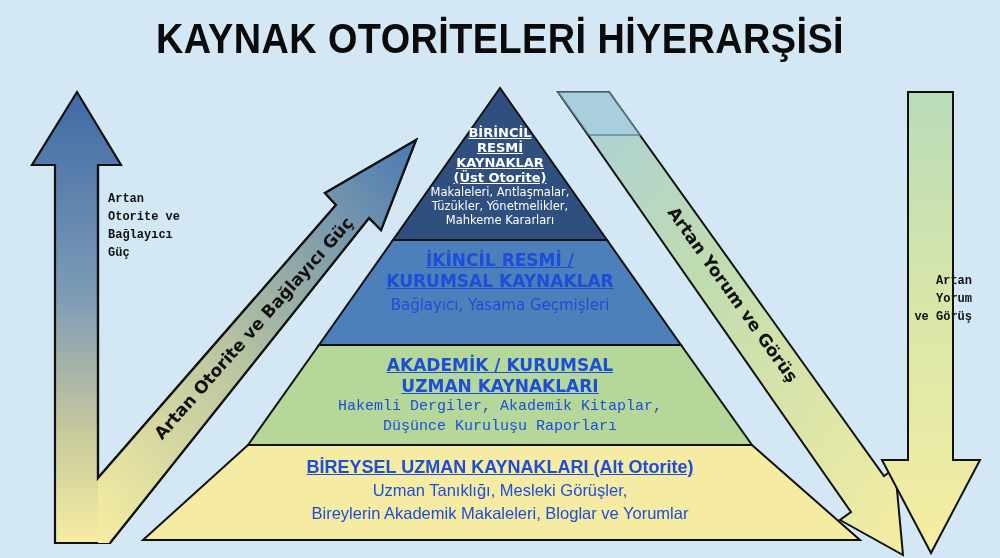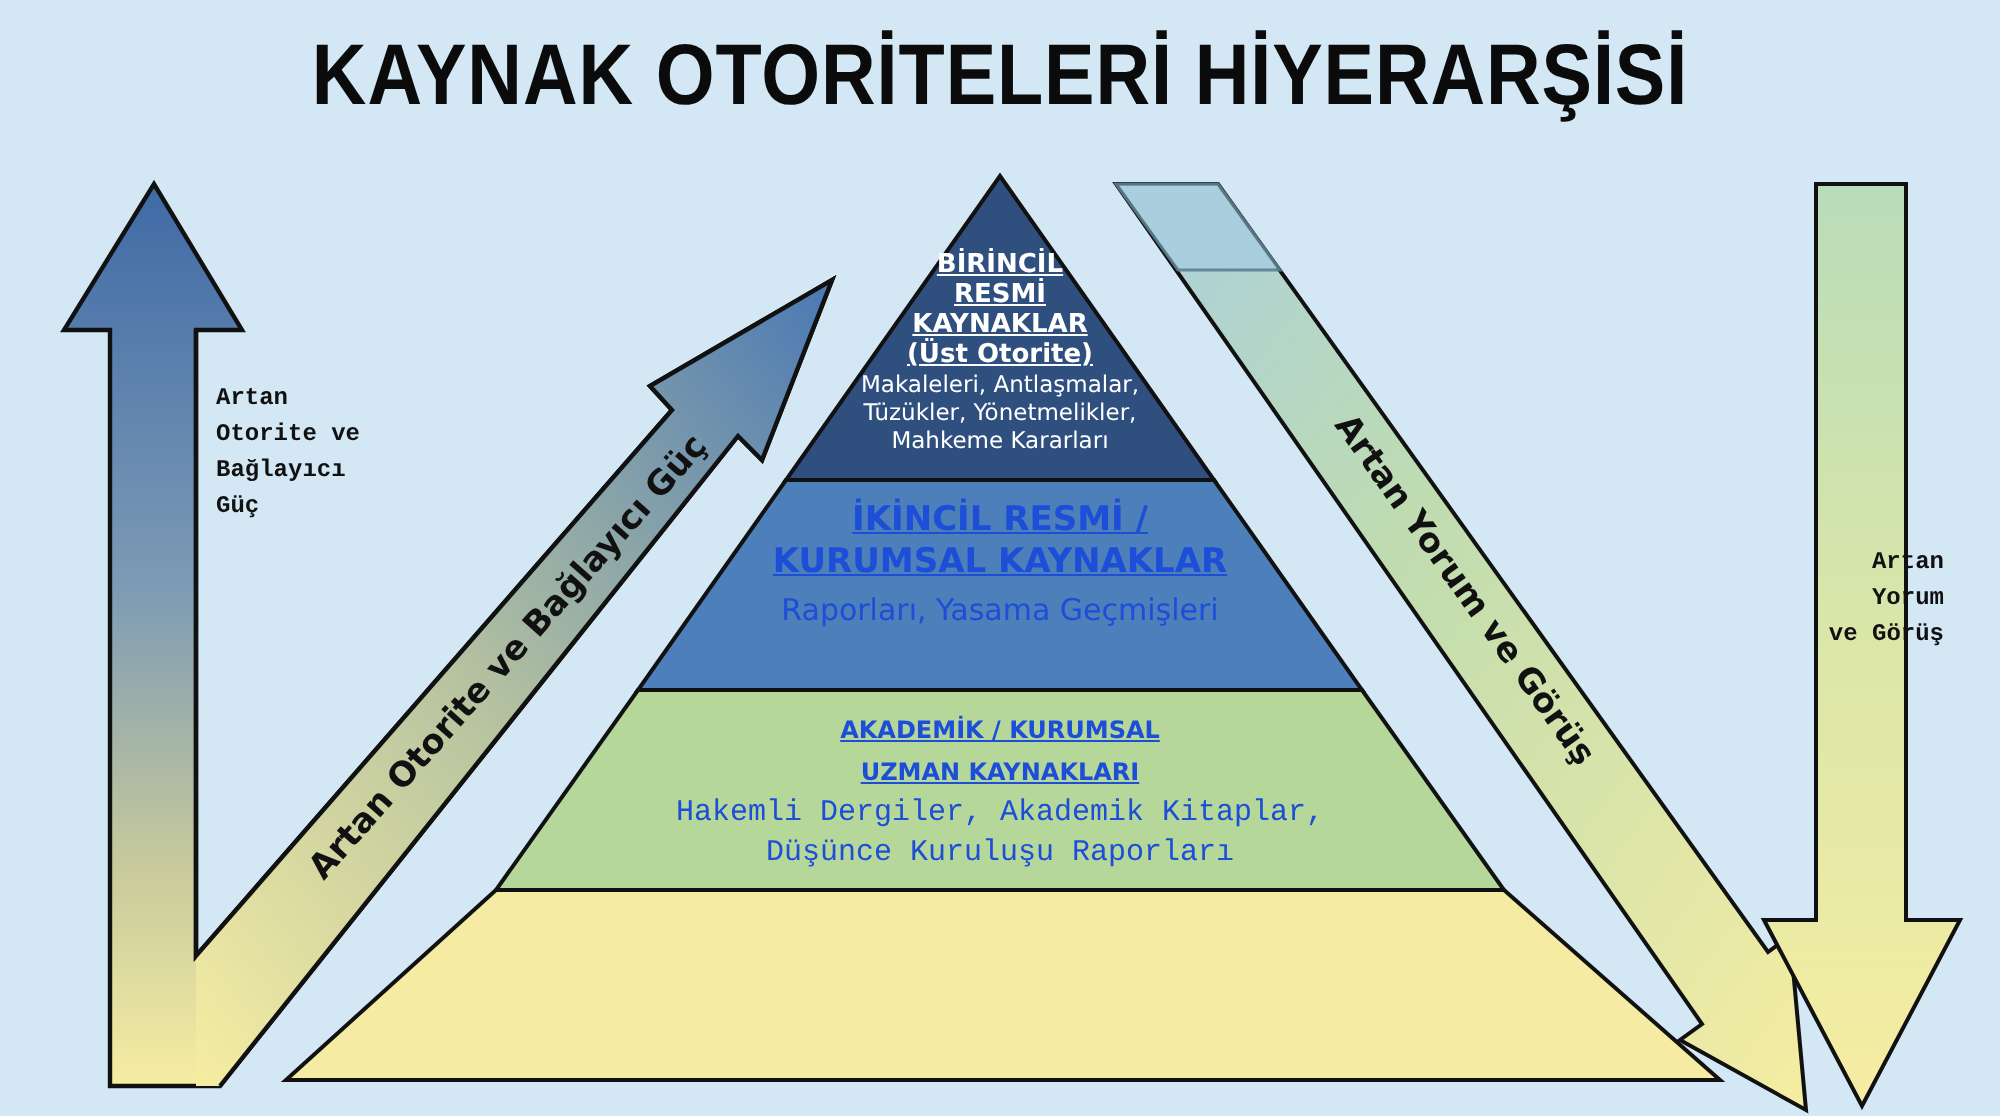--- a/index.html
+++ b/index.html
@@ -23,21 +23,21 @@
     .label-right { left: 862px; top: 272px; width: 110px; text-align: right; }
     .tier { position: absolute; text-align: center; color: #1d4ed8; }
     .tier .h { font-weight: bold; text-decoration: underline; }
     .tier1 { left: 410px; top: 125px; width: 180px; color: #fff; }
     .tier1 .h { font-size: 13px; line-height: 15px; font-family: "DejaVu Sans", sans-serif; }
     .tier1 .d { font-size: 11.5px; line-height: 14px; font-family: "DejaVu Sans", sans-serif; }
     .tier2 { left: 330px; top: 250px; width: 340px; }
     .tier2 .h { font-size: 17px; line-height: 21px; font-family: "DejaVu Sans", sans-serif; }
     .tier2 .d { font-size: 15px; line-height: 20px; margin-top: 3px; font-family: "DejaVu Sans", sans-serif; }
     .tier3 { left: 260px; top: 355px; width: 480px; }
-    .tier3 .h { font-size: 12px; line-height: 21px; font-family: "DejaVu Sans", sans-serif; text-align: center; }
+    .tier3 .h { font-size: 17px; line-height: 21px; font-family: "DejaVu Sans", sans-serif; text-align: center; }
     .tier3 .d { font-size: 15px; line-height: 20px; font-family: Liberation Mono, monospace; }
     .tier4 { left: 190px; top: 455px; width: 620px; }
     .tier4 .h { font-size: 18px; line-height: 24px; }
     .tier4 .d { font-size: 16.5px; line-height: 23px; }
   </style>
 </head>
 <body>
 
 <div id="stage">
   <svg width="1000" height="558" viewBox="0 0 1000 558" style="position:absolute;left:0;top:0">
@@ -120,28 +120,37 @@
       <div>Mahkeme Kararları</div>
     </div>
   </div>
 
   <div class="tier tier2">
     <div class="h">
       <div>İKİNCİL RESMİ /</div>
       <div>KURUMSAL KAYNAKLAR</div>
     </div>
     <div class="d">
-      <div>Raporları, Yasama Geçmişleri</div>
+      <div>Bağlayıcı, Yasama Geçmişleri</div>
     </div>
   </div>
 
   <div class="tier tier3">
     <div class="h">
       <div>AKADEMİK / KURUMSAL</div>
       <div>UZMAN KAYNAKLARI</div>
     </div>
     <div class="d">
       <div>Hakemli Dergiler, Akademik Kitaplar,</div>
       <div>Düşünce Kuruluşu Raporları</div>
     </div>
   </div>
 
+  <div class="tier tier4">
+    <div class="h">
+      <div>BİREYSEL UZMAN KAYNAKLARI (Alt Otorite)</div>
+    </div>
+    <div class="d">
+      <div>Uzman Tanıklığı, Mesleki Görüşler,</div>
+      <div>Bireylerin Akademik Makaleleri, Bloglar ve Yorumlar</div>
+    </div>
+  </div>
 </div>
 
 </body></html>

